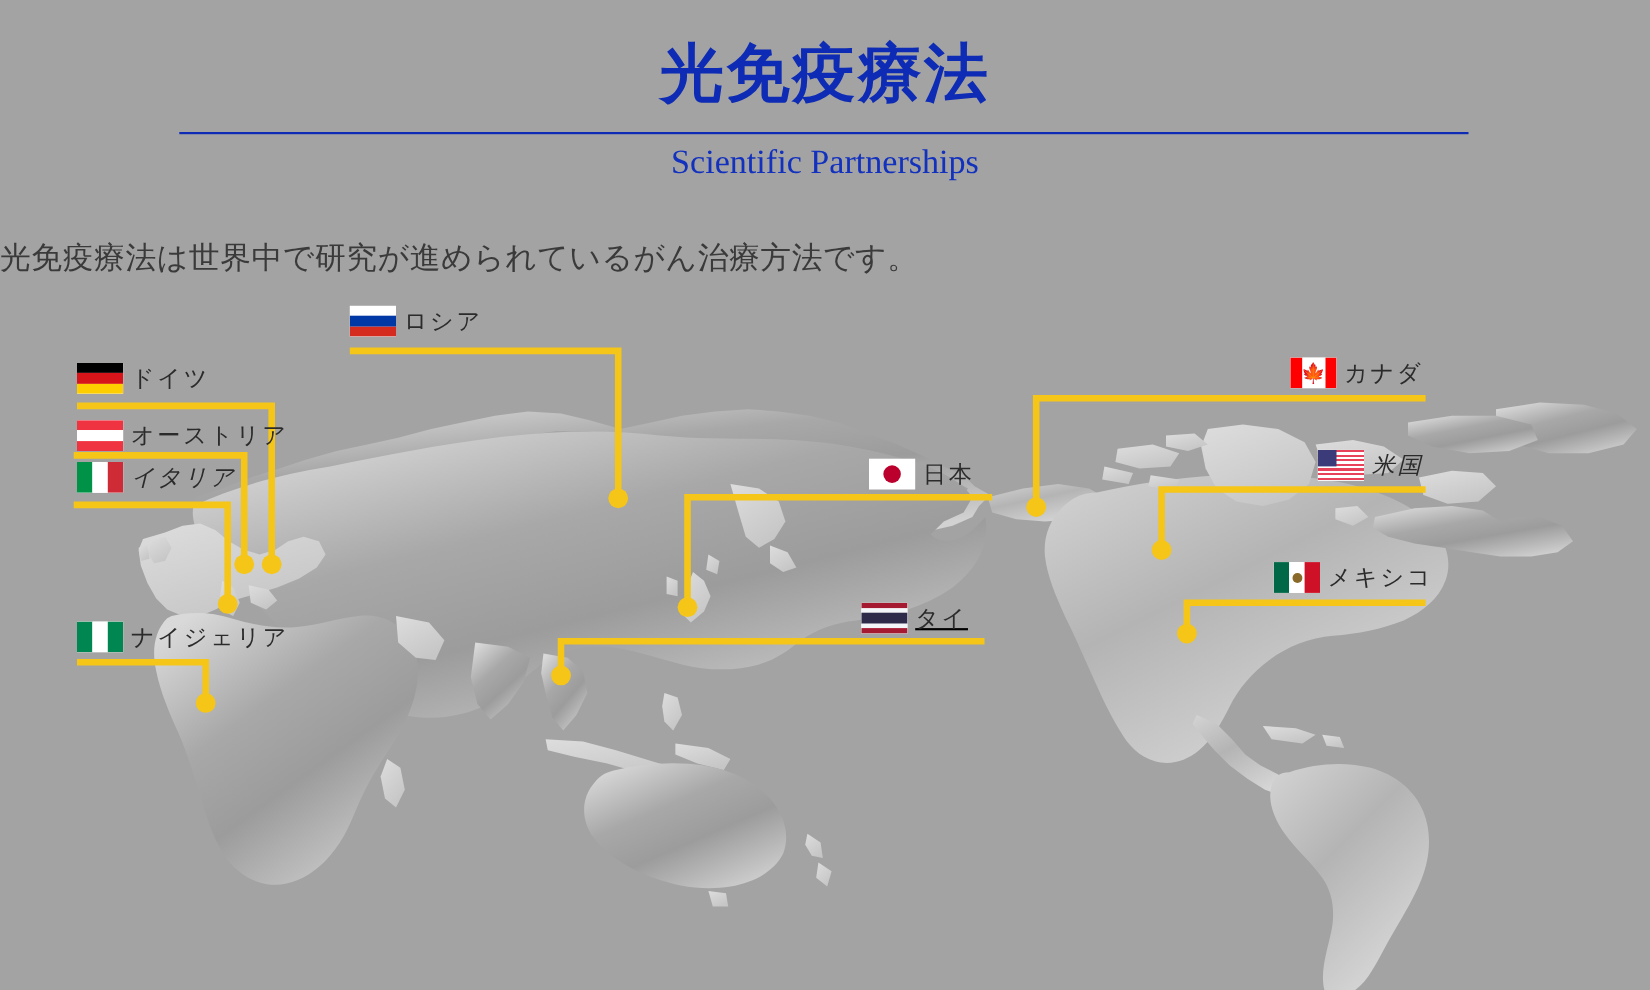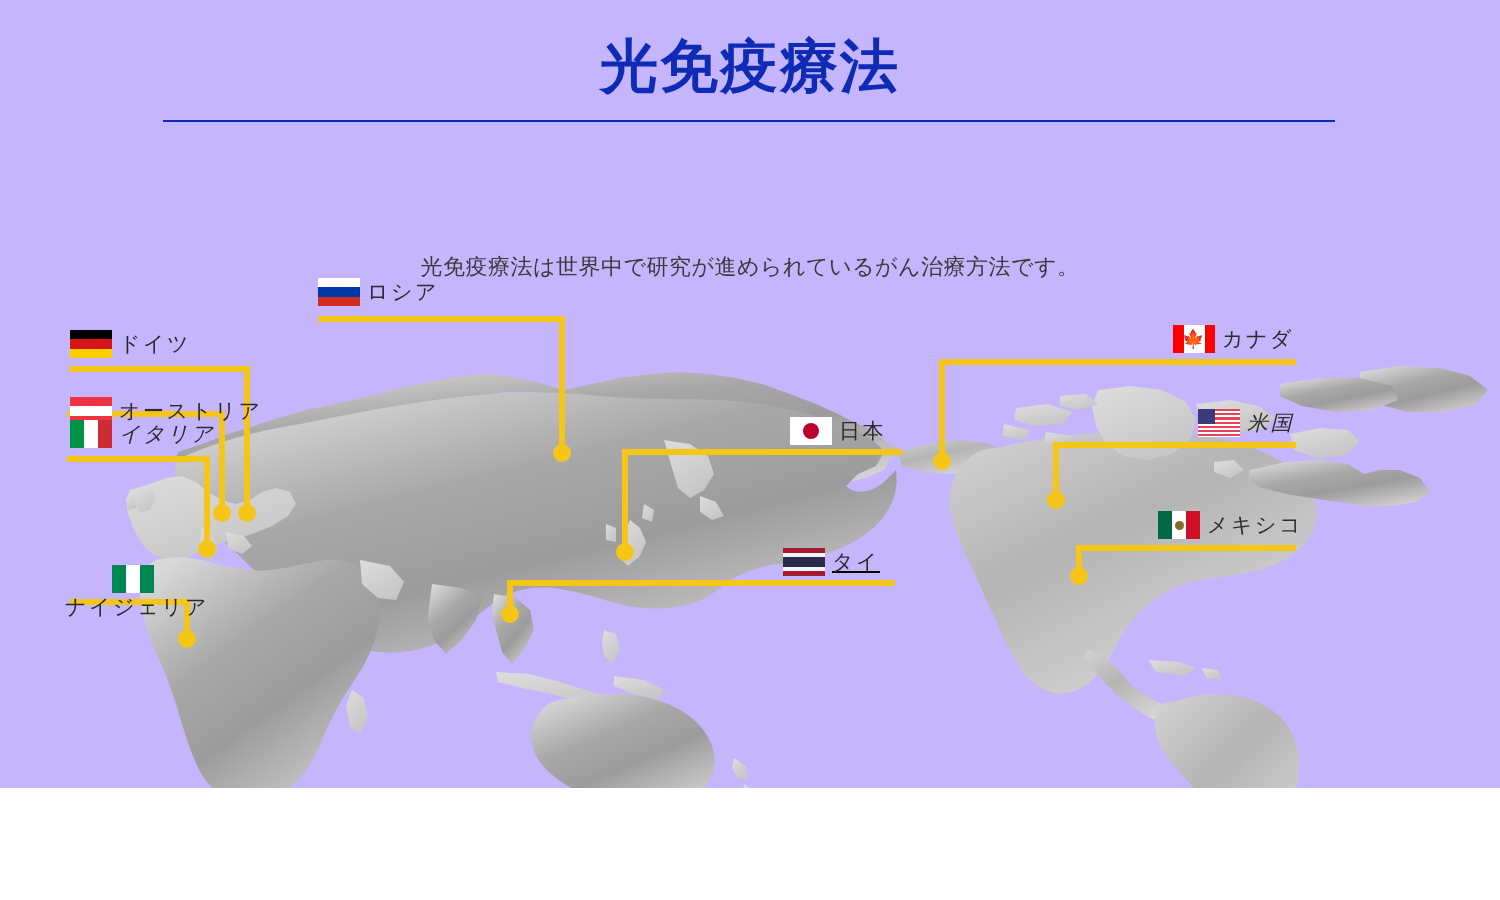--- a/index.html
+++ b/index.html
@@ -6,22 +6,22 @@
     margin: 0;
     padding: 0;
     background: #ffffff;
   }
   body {
     font-family: "Liberation Sans", sans-serif;
   }
   #slide {
     position: relative;
     width: 1500px;
-    height: 788px;
-    background: #c4b5fd;
+    height: 900px;
+    background: #a3a3a3;
     overflow: hidden;
   }
 
   
   #title-main {
     position: absolute;
     left: 0;
     top: 38px;
     width: 1500px;
     text-align: center;
@@ -50,25 +50,24 @@
     font-size: 31px;
     font-weight: 400;
     color: #1231BE;
     line-height: 1.2;
   }
   #lead-text {
     position: absolute;
     left: 0;
     top: 216px;
     width: 1500px;
-    text-align: center;
-    font-size: 22px;
+    text-align: left;
+    font-size: 28px;
     color: #3a3a3a;
     letter-spacing: 0.5px;
-    margin-top: 36px;
   }
 
   
   #map-layer {
     position: absolute;
     left: 0;
     top: 0;
     width: 1500px;
     height: 900px;
   }
@@ -191,20 +190,21 @@
     background: #8a6a2a;
   }
 </style>
 </head>
 <body>
 
 <div id="slide">
 
   <div id="title-main">光免疫療法</div>
   <div id="title-rule"></div>
+  <div id="title-sub">Scientific Partnerships</div>
   <div id="lead-text">光免疫療法は世界中で研究が進められているがん治療方法です。</div>
 
   <div id="map-layer">
     <svg width="1500" height="900" viewBox="0 0 1500 900" xmlns="http://www.w3.org/2000/svg">
       <defs>
         <linearGradient id="gEur" x1="0.15" y1="0" x2="0.85" y2="1">
           <stop offset="0%" stop-color="#d9d9d9"></stop>
           <stop offset="35%" stop-color="#a8a8a8"></stop>
           <stop offset="60%" stop-color="#9c9c9c"></stop>
           <stop offset="100%" stop-color="#d2d2d2"></stop>
@@ -446,39 +446,39 @@
 
   <div class="label" style="left:70px; top:330px;">
     <span class="flag fl-de">
       <span class="band b1"></span>
         <span class="band b2"></span>
         <span class="band b3"></span>
     </span>
     <span class="cap">ドイツ</span>
   </div>
 
-  <div class="label" style="left:70px; top:397px;text-align:right;">
+  <div class="label" style="left:70px; top:382px;text-align:right;">
     <span class="flag fl-at">
       <span class="band b1"></span>
         <span class="band b2"></span>
         <span class="band b3"></span>
     </span>
     <span class="cap">オーストリア</span>
   </div>
 
   <div class="label" style="left:70px; top:420px;font-style:italic;">
     <span class="flag fl-it">
       <span class="vb v1"></span>
         <span class="vb v2"></span>
         <span class="vb v3"></span>
     </span>
     <span class="cap">イタリア</span>
   </div>
 
-  <div class="label" style="left:58px; top:565px;flex-direction:column;">
+  <div class="label" style="left:70px; top:565px;">
     <span class="flag fl-ng">
       <span class="vb v1"></span>
         <span class="vb v2"></span>
         <span class="vb v3"></span>
     </span>
     <span class="cap">ナイジェリア</span>
   </div>
 
   <div class="label" style="left:790px; top:417px;">
     <span class="flag fl-jp">

